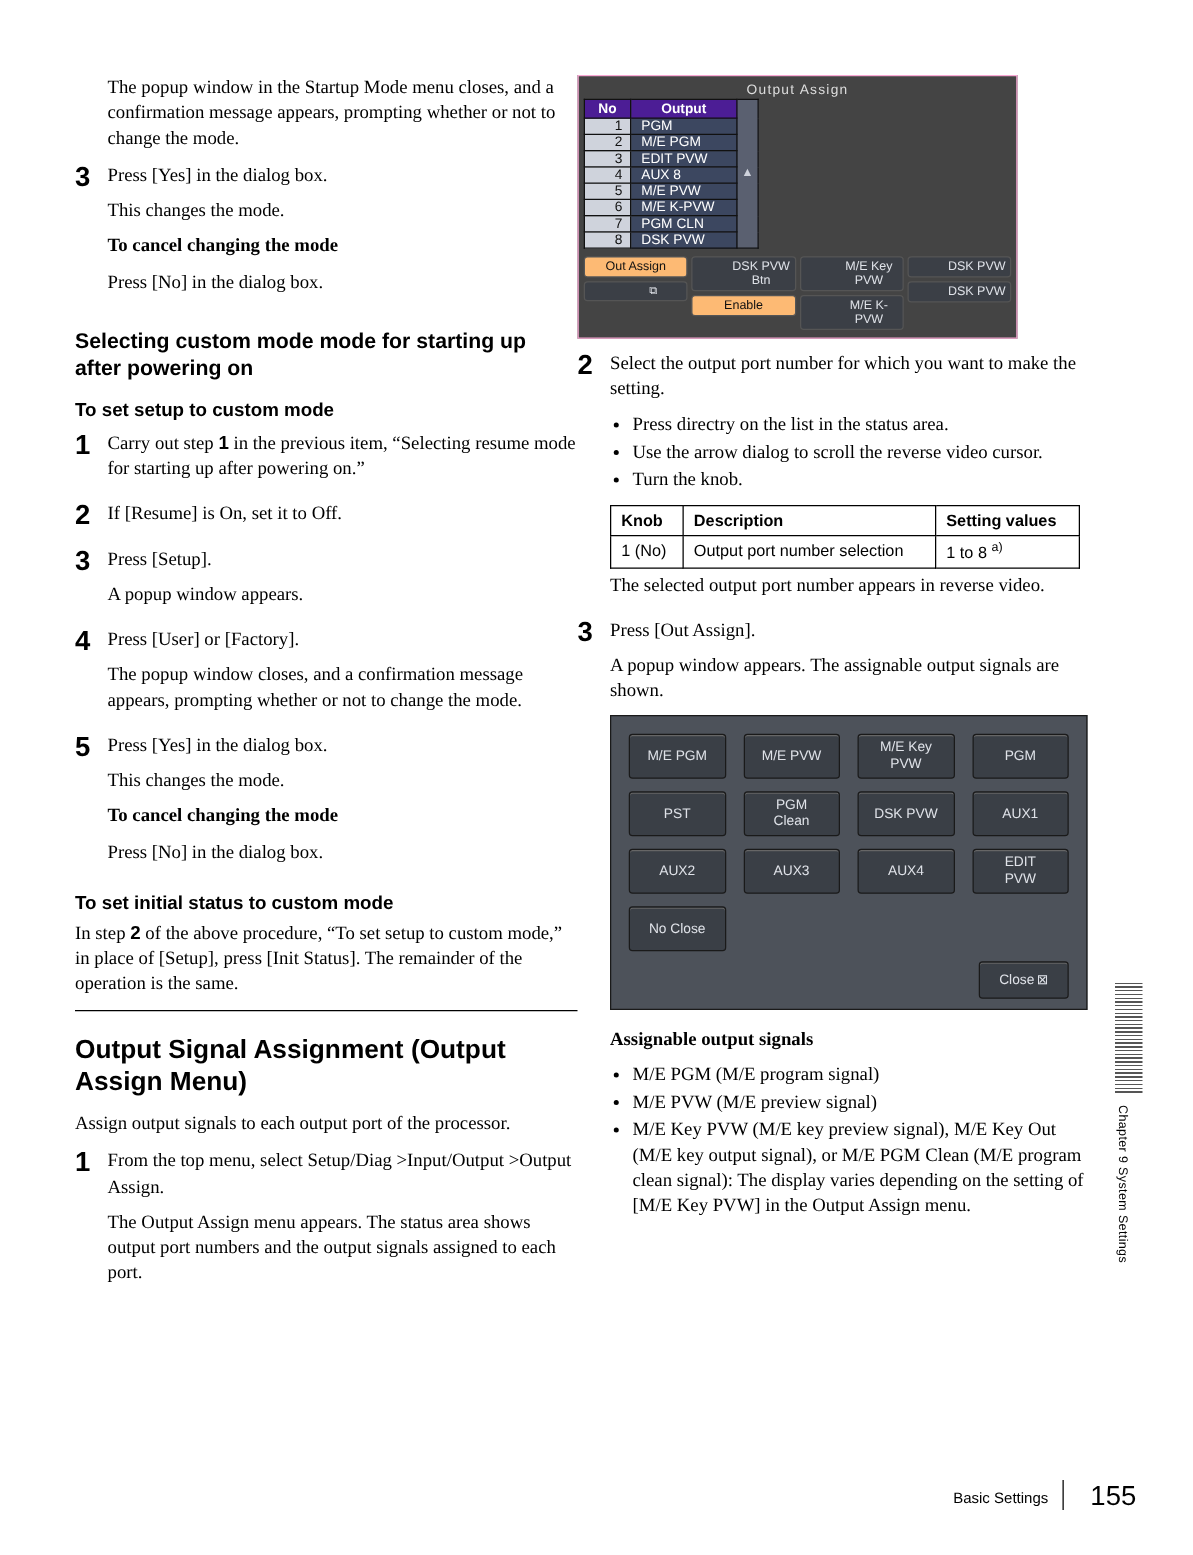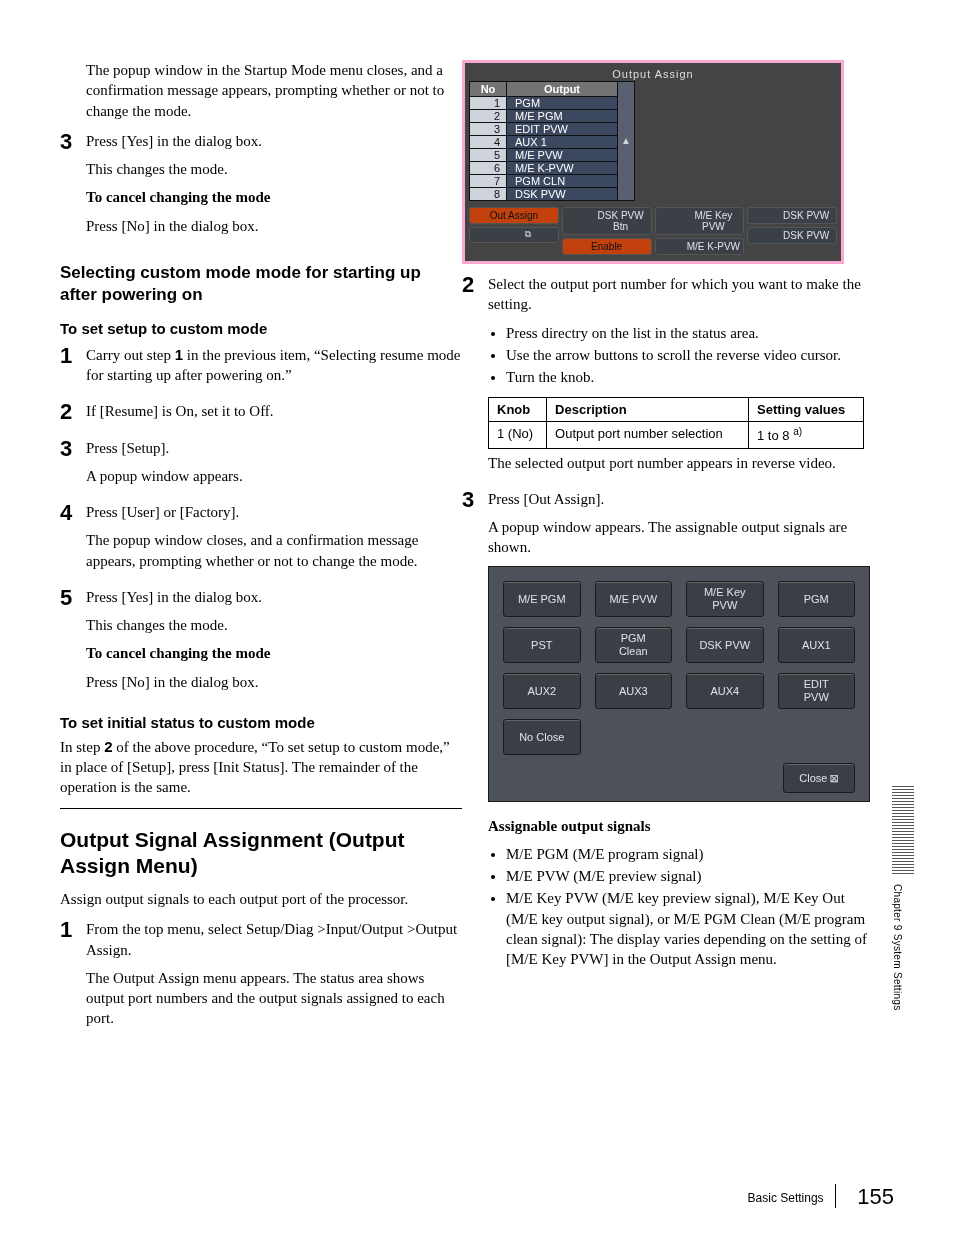--- a/index.html
+++ b/index.html
@@ -14,50 +14,50 @@
   .rule{border:none;border-top:1px solid #000;margin:10px 0 6px 0;}
   .step{display:flex;align-items:flex-start;margin:8px 0 4px 0;}
   .step-num{font-family:Arial,sans-serif;font-weight:bold;font-size:22px;width:26px;flex:0 0 26px;line-height:1;}
   .step-body{flex:1;}
   .step-body p{margin:0 0 8px 0;}
   .bold{font-weight:bold;}
   .indent{margin-left:26px;}
   ul.bul{margin:4px 0 10px 18px;padding:0;font-size:15px;line-height:1.35;}
   ul.bul li{margin-bottom:2px;}
   
-  .oas{width:382px;background:#444;border:3px solid #f9a8d4;margin:0 0 10px 0;padding:4px 4px 6px 4px;box-sizing:border-box;}
+  .oas{width:352px;background:#444;border:1px solid #f9a8d4;margin:0 0 10px 0;padding:4px 4px 6px 4px;box-sizing:border-box;}
   .oas-title{color:#ddd;font-family:Arial,sans-serif;font-size:11px;text-align:center;letter-spacing:1px;padding:1px 0;}
   .oas-table{width:100%;border-collapse:collapse;font-family:Arial,sans-serif;font-size:11px;}
-  .oas-th{background:#737373;color:#fff;border:1px solid #111;padding:1px 6px;}
+  .oas-th{background:#4c1d95;color:#fff;border:1px solid #111;padding:1px 6px;}
   .oas-td-no{background:#cfd3dc;color:#111;border:1px solid #111;padding:0 6px;width:24px;text-align:right;}
   .oas-td-out{background:#3c4760;color:#fff;border:1px solid #111;padding:0 8px;}
   .oas-scroll{background:#5a6070;border:1px solid #111;width:14px;}
   .oas-arrow{color:#cfd3dc;text-align:center;font-size:10px;line-height:12px;}
   .oas-btns{display:grid;grid-template-columns:repeat(4,1fr);gap:3px;margin-top:6px;}
-  .oas-btn{background:#c2410c;color:#111;font-family:Arial,sans-serif;font-size:10px;border:1px solid #555;border-radius:3px;padding:2px 0;text-align:center;line-height:1.1;}
+  .oas-btn{background:#fdba74;color:#111;font-family:Arial,sans-serif;font-size:10px;border:1px solid #555;border-radius:3px;padding:2px 0;text-align:center;line-height:1.1;}
   .oas-btn.dark{background:#3b3f46;color:#dfe2e8;padding-left:28px;}
   .oas-cell{display:flex;flex-direction:column;gap:3px;}
   .icon-box{font-size:9px;}
   
   table.knob{width:100%;border-collapse:collapse;font-family:Arial,sans-serif;font-size:13px;margin:6px 0 4px 0;}
   table.knob th,table.knob td{border:1px solid #000;padding:4px 8px;text-align:left;vertical-align:top;}
   table.knob th{font-weight:bold;}
   .footnote{font-size:12.5px;margin:2px 0 10px 14px;line-height:1.3;}
   .sup{font-size:10px;vertical-align:super;}
   
   .popup{width:382px;background:#4d525a;border:1px solid #1a1a1a;padding:14px 14px 8px 14px;box-sizing:border-box;margin:8px 0 14px 0;}
   .popup-grid{display:grid;grid-template-columns:repeat(4,1fr);gap:10px 14px;}
   .popup-btn{background:#3a3f46;color:#dfe2e8;font-family:Arial,sans-serif;font-size:11px;border:1px solid #1a1a1a;border-radius:3px;height:34px;display:flex;align-items:center;justify-content:center;text-align:center;line-height:1.1;box-shadow:inset 0 1px 0 #666;}
   .popup-close{display:flex;justify-content:flex-end;margin-top:8px;}
   .popup-close .popup-btn{width:70px;height:28px;font-size:11px;}
   
   .sidetab{position:absolute;right:40px;top:786px;}
   .sidetab-bars{width:22px;height:90px;background:repeating-linear-gradient(#555,#555 1px,#fff 1px,#fff 3px);}
   .sidetab-text{font-family:Arial,sans-serif;font-size:10px;writing-mode:vertical-rl;margin-top:8px;letter-spacing:0.3px;}
-  .footer{position:absolute;right:60px;bottom:34px;font-family:Arial,sans-serif;font-size:12px;}
+  .footer{position:absolute;right:45px;bottom:34px;font-family:Arial,sans-serif;font-size:12px;}
   .footer .pg{font-size:22px;margin-left:10px;vertical-align:-2px;}
   .footer .bar{display:inline-block;border-left:1px solid #000;height:24px;vertical-align:-6px;margin:0 8px;}
 </style>
 </head>
 <body>
 
 <div class="page">
   <div class="cols">
 
     <div class="col">
@@ -153,21 +153,21 @@
           <tr>
                 <td class="oas-td-no">2</td>
                 <td class="oas-td-out">M/E PGM</td>
               </tr>
           <tr>
                 <td class="oas-td-no">3</td>
                 <td class="oas-td-out">EDIT PVW</td>
               </tr>
           <tr>
                 <td class="oas-td-no">4</td>
-                <td class="oas-td-out">AUX 1</td>
+                <td class="oas-td-out">AUX 8</td>
               </tr>
           <tr>
                 <td class="oas-td-no">5</td>
                 <td class="oas-td-out">M/E PVW</td>
               </tr>
           <tr>
                 <td class="oas-td-no">6</td>
                 <td class="oas-td-out">M/E K-PVW</td>
               </tr>
           <tr>
@@ -199,21 +199,21 @@
             </div>
         </div>
       </div>
 
       <div class="step">
           <div class="step-num">2</div>
         <div class="step-body">
           <p>Select the output port number for which you want to make the setting.</p>
           <ul class="bul">
             <li>Press directry on the list in the status area.</li>
-            <li>Use the arrow buttons to scroll the reverse video cursor.</li>
+            <li>Use the arrow dialog to scroll the reverse video cursor.</li>
             <li>Turn the knob.</li>
           </ul>
           <table class="knob">
             <tbody>
                 <tr>
               <th>Knob</th>
               <th>Description</th>
               <th>Setting values</th>
             </tr>
             <tr>

